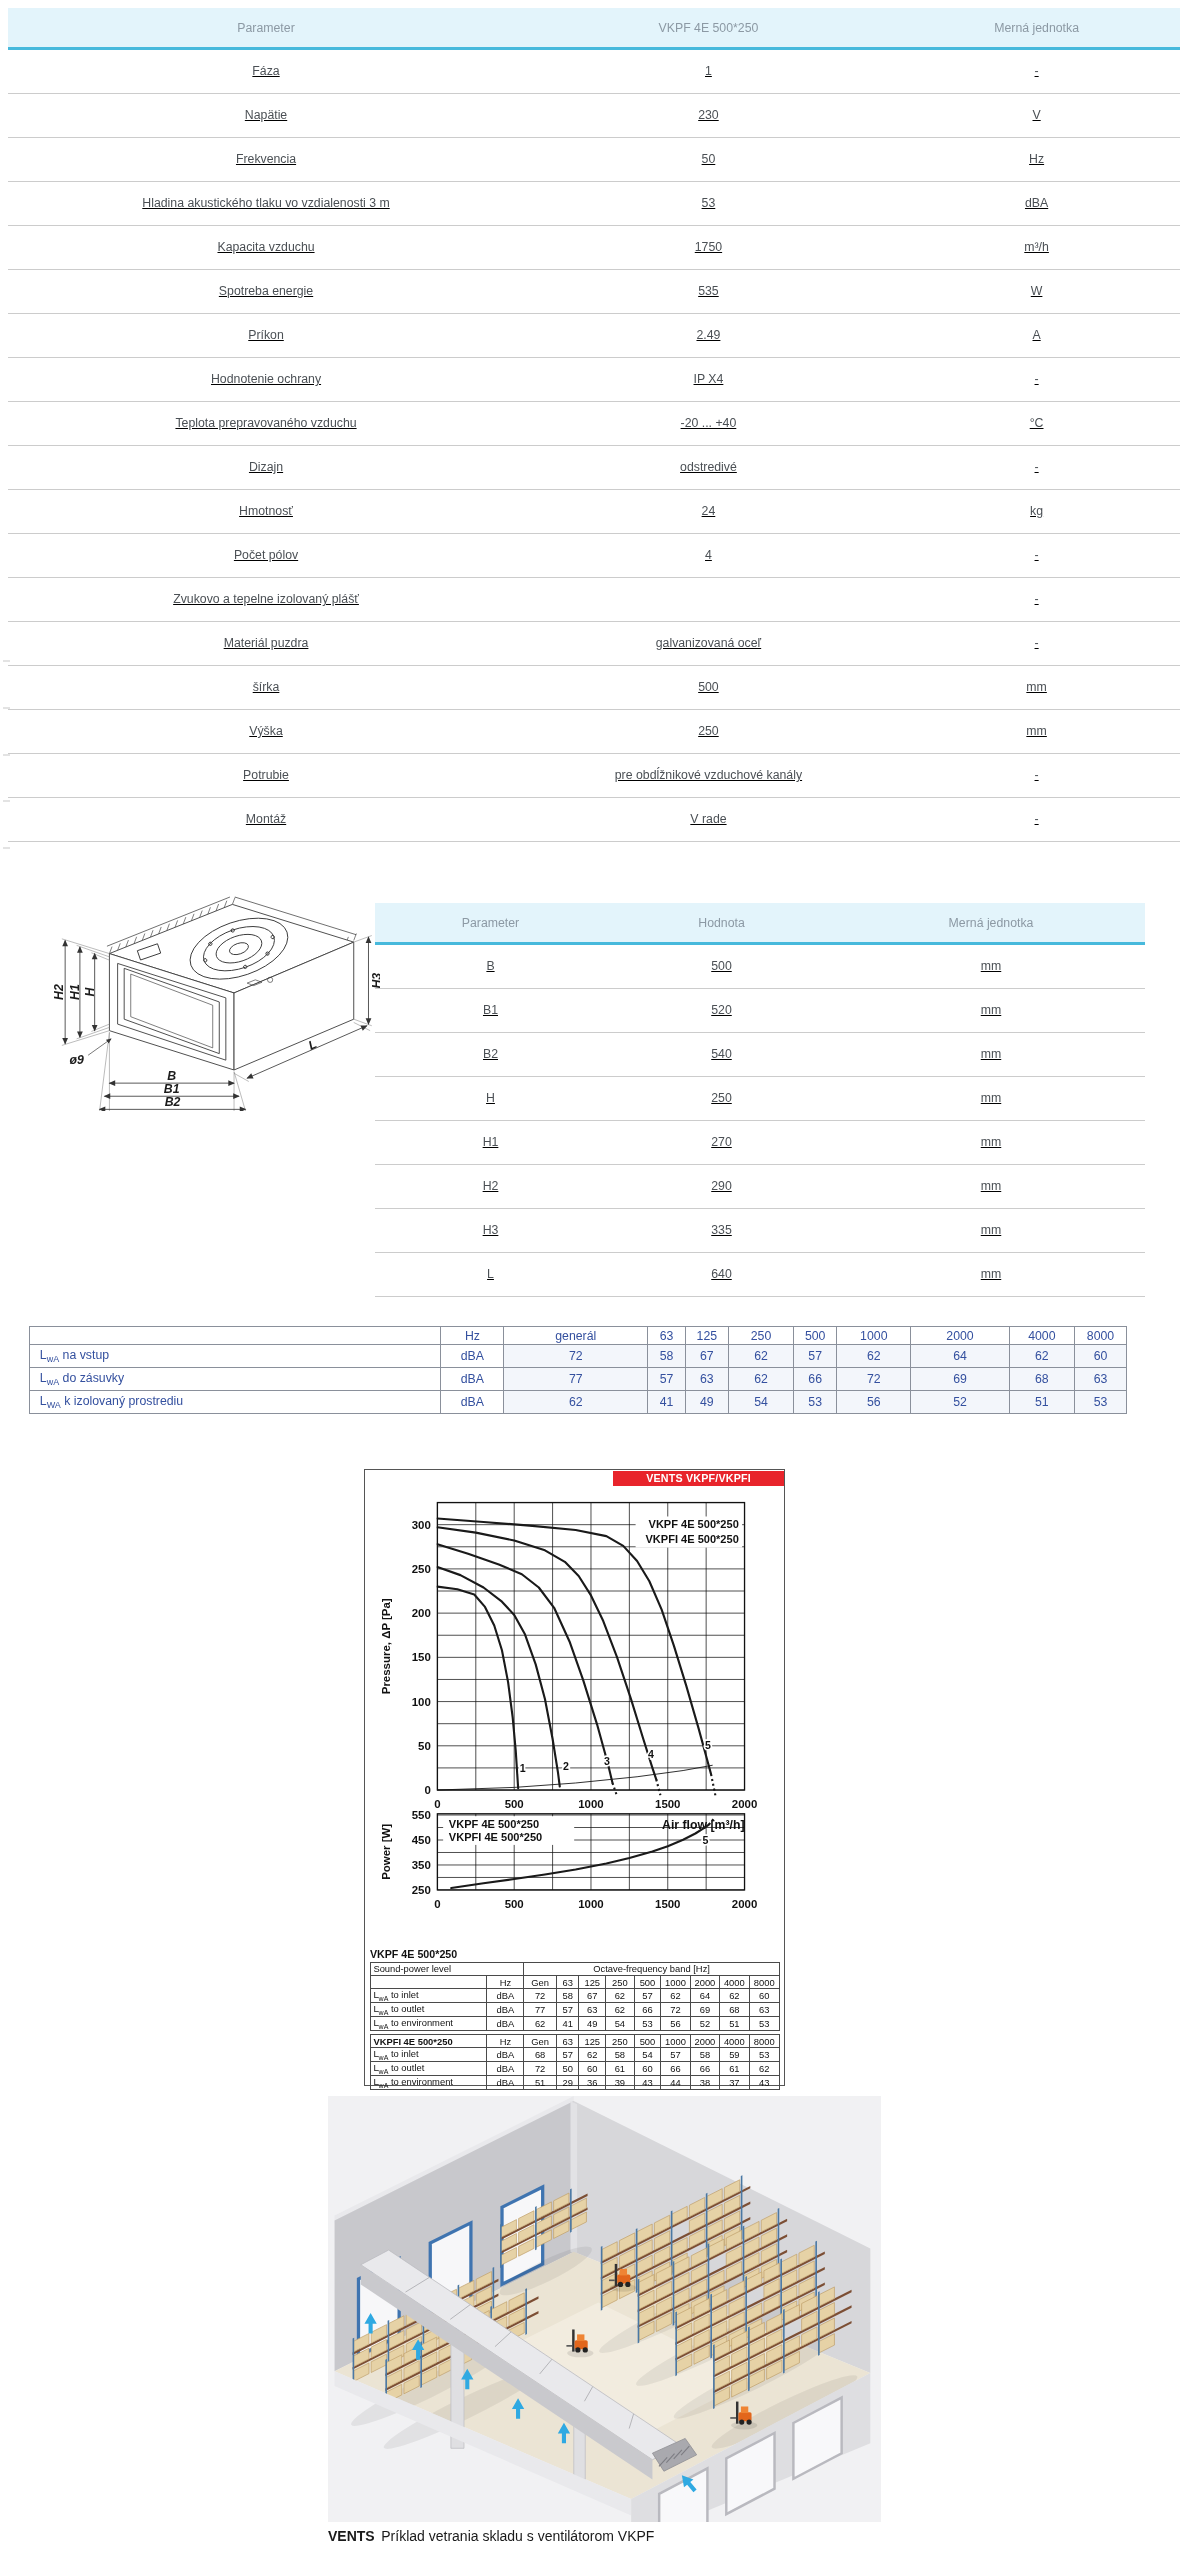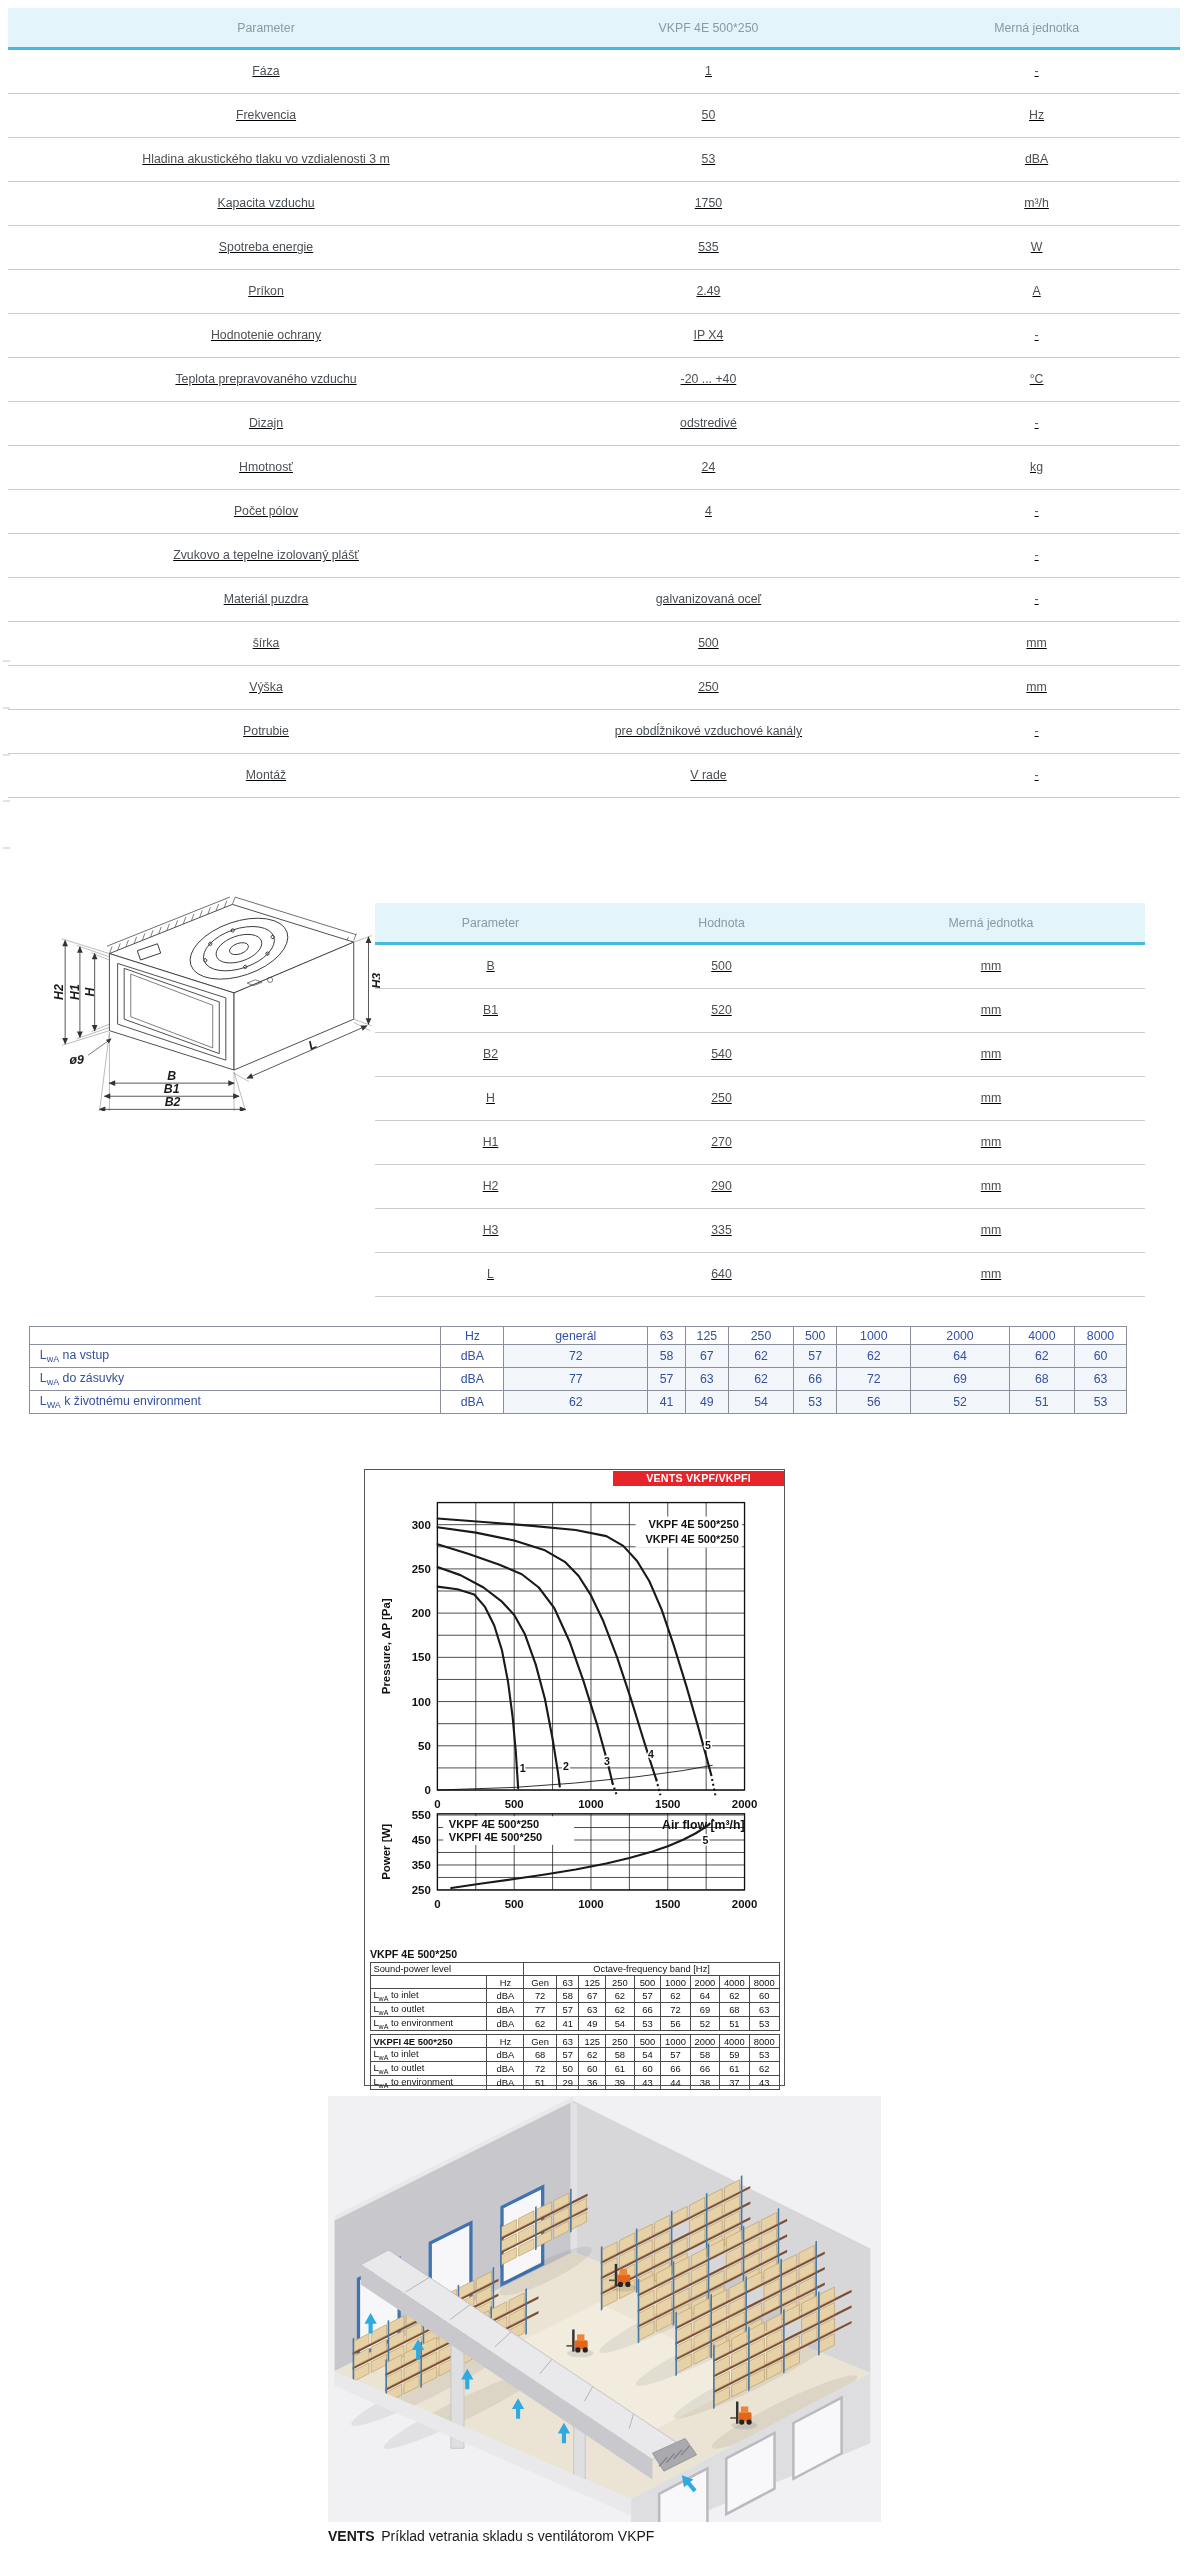--- a/index.html
+++ b/index.html
@@ -50,20 +50,25 @@
   <div class="tbl-header">
     <div class="c w1">Parameter</div>
     <div class="c w2">VKPF 4E 500*250</div>
     <div class="c w3">Merná jednotka</div>
   </div>
   <div id="spec-body">
       <div class="tbl-row">
         <div class="c w1">Fáza</div>
         <div class="c w2">1</div>
         <div class="c w3">-</div>
+      </div>
+      <div class="tbl-row">
+        <div class="c w1">Napätie</div>
+        <div class="c w2">230</div>
+        <div class="c w3">V</div>
       </div>
       <div class="tbl-row">
         <div class="c w1">Frekvencia</div>
         <div class="c w2">50</div>
         <div class="c w3">Hz</div>
       </div>
       <div class="tbl-row">
         <div class="c w1">Hladina akustického tlaku vo vzdialenosti 3 m</div>
         <div class="c w2">53</div>
         <div class="c w3">dBA</div>
@@ -360,21 +365,21 @@
           <td class="val">57</td>
           <td class="val">63</td>
           <td class="val">62</td>
           <td class="val">66</td>
           <td class="val">72</td>
           <td class="val">69</td>
           <td class="val">68</td>
           <td class="val">63</td>
         </tr>
         <tr>
-          <td class="lbl" style="height: 22px;"><span>L</span><sub>WA</sub><span> k životnému environment</span></td>
+          <td class="lbl" style="height: 22px;"><span>L</span><sub>WA</sub><span> k izolovaný prostrediu</span></td>
           <td>dBA</td>
           <td class="val">62</td>
           <td class="val">41</td>
           <td class="val">49</td>
           <td class="val">54</td>
           <td class="val">53</td>
           <td class="val">56</td>
           <td class="val">52</td>
           <td class="val">51</td>
           <td class="val">53</td>

